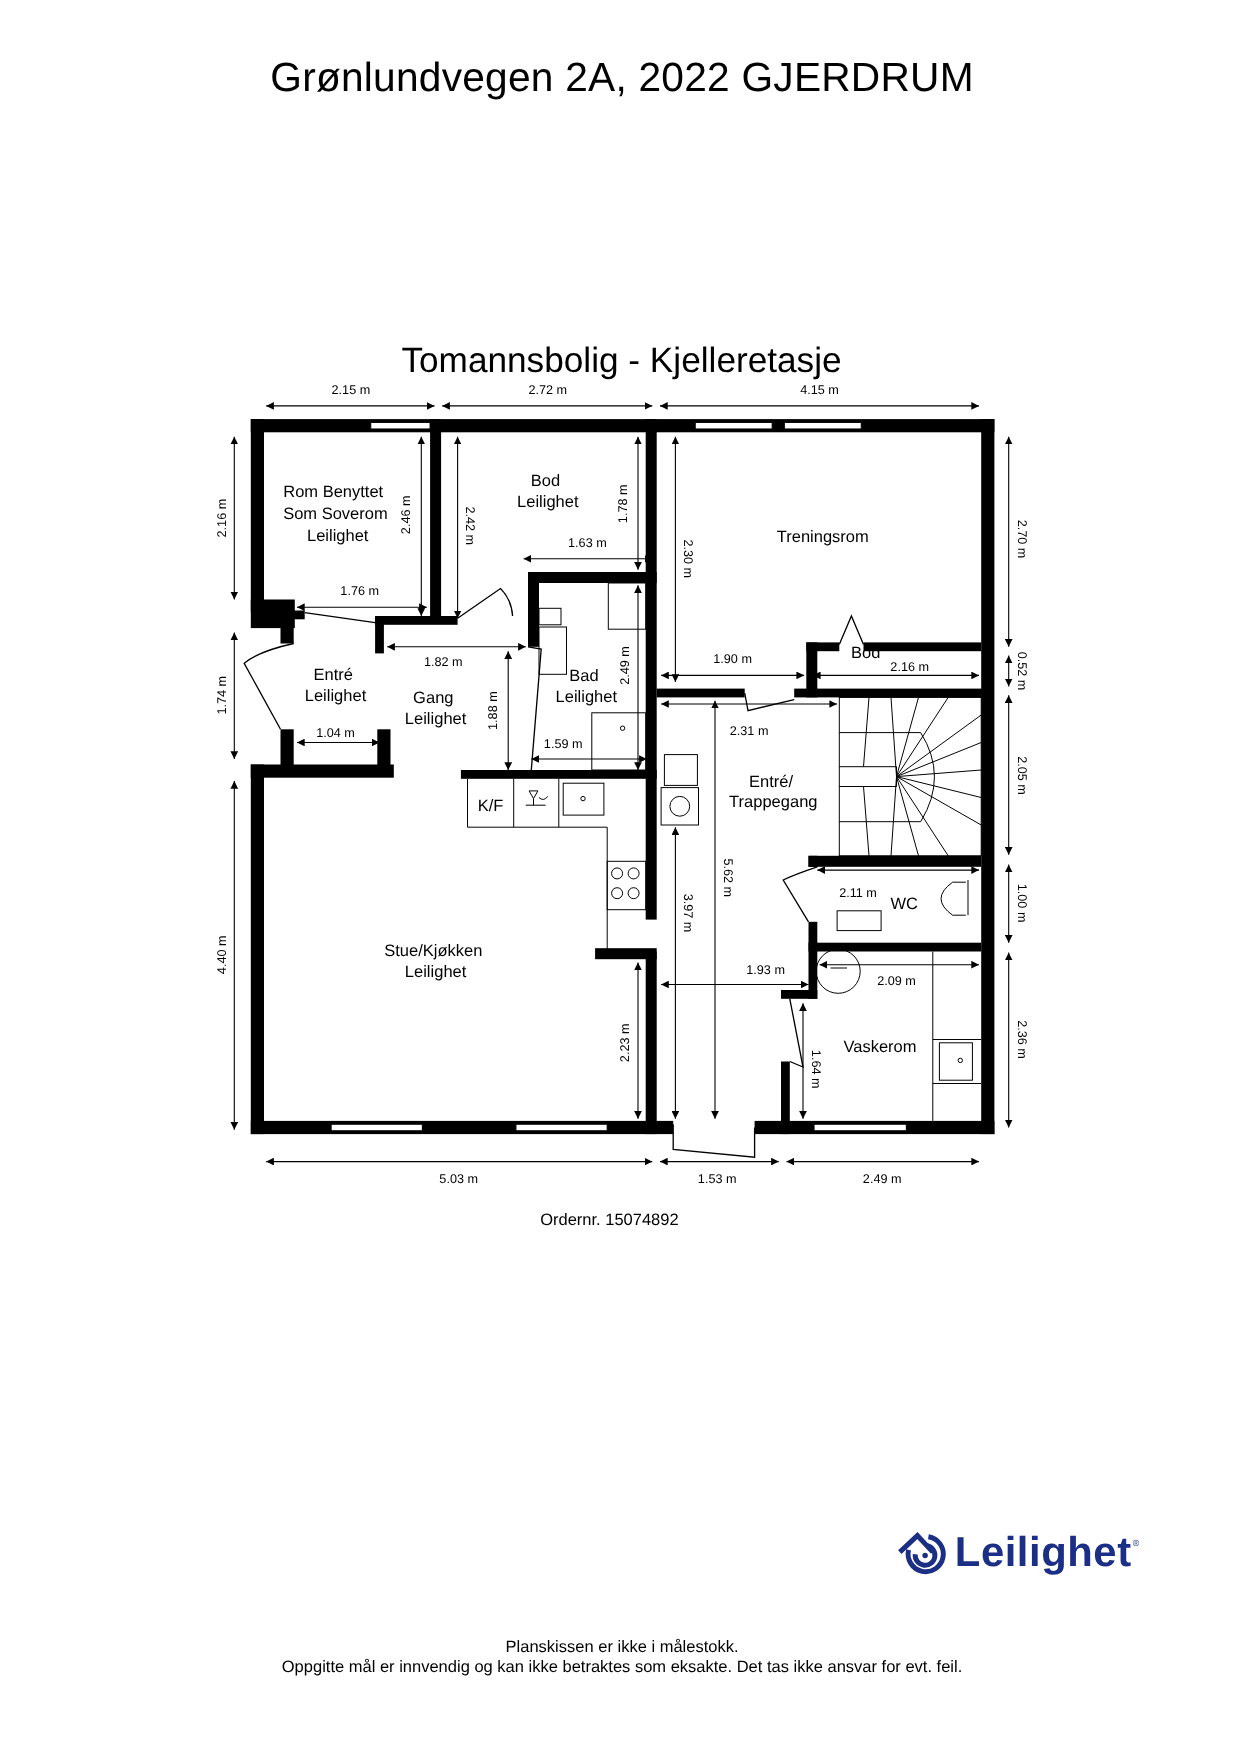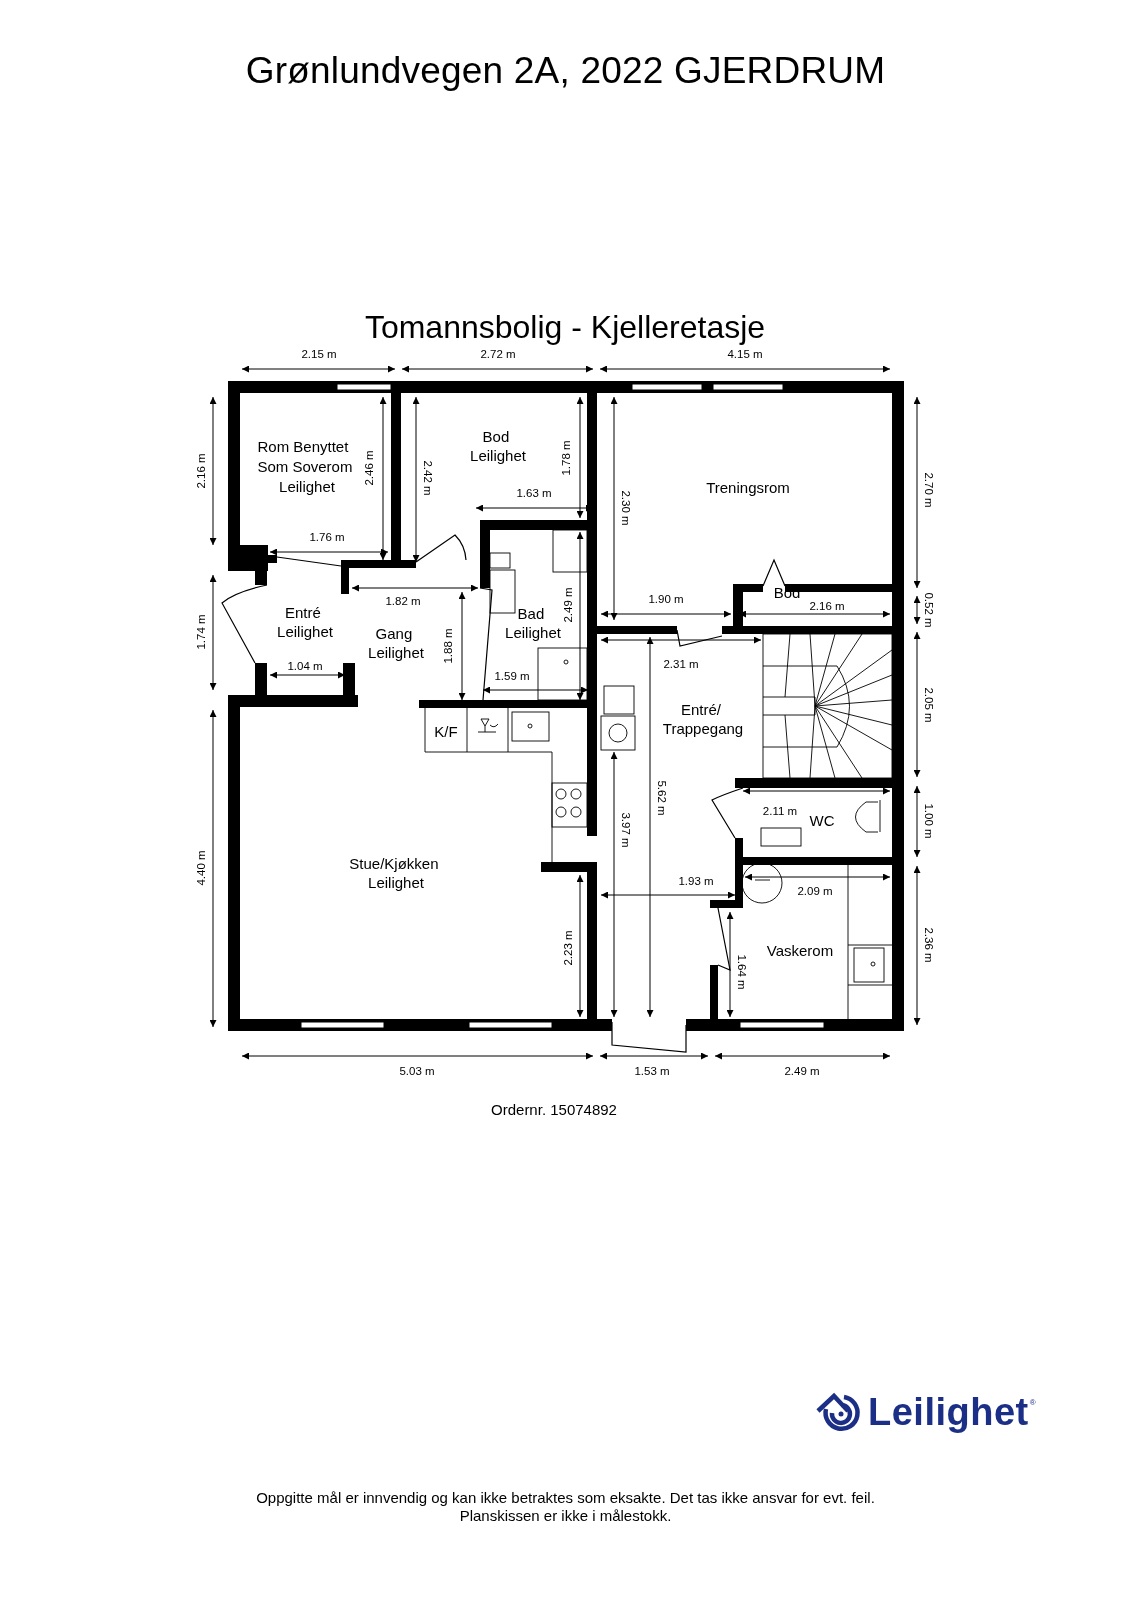--- a/index.html
+++ b/index.html
@@ -288,15 +288,15 @@
       <path d="M16,22 A9,9 0 1 0 26,14"></path>
       <circle cx="25" cy="23" r="2.5" fill="#1c2f86" stroke="none"></circle>
       <path d="M2,20 L18,5 L32,20"></path>
     </g>
   </svg>
   <span class="logo-text">Leilighet</span>
   <span class="logo-reg">®</span>
 </div>
 
 <div class="footer">
+  <div>Planskissen er ikke i målestokk.</div>
   <div>Oppgitte mål er innvendig og kan ikke betraktes som eksakte. Det tas ikke ansvar for evt. feil.</div>
-  <div>Planskissen er ikke i målestokk.</div>
 </div>
 
 </body></html>

